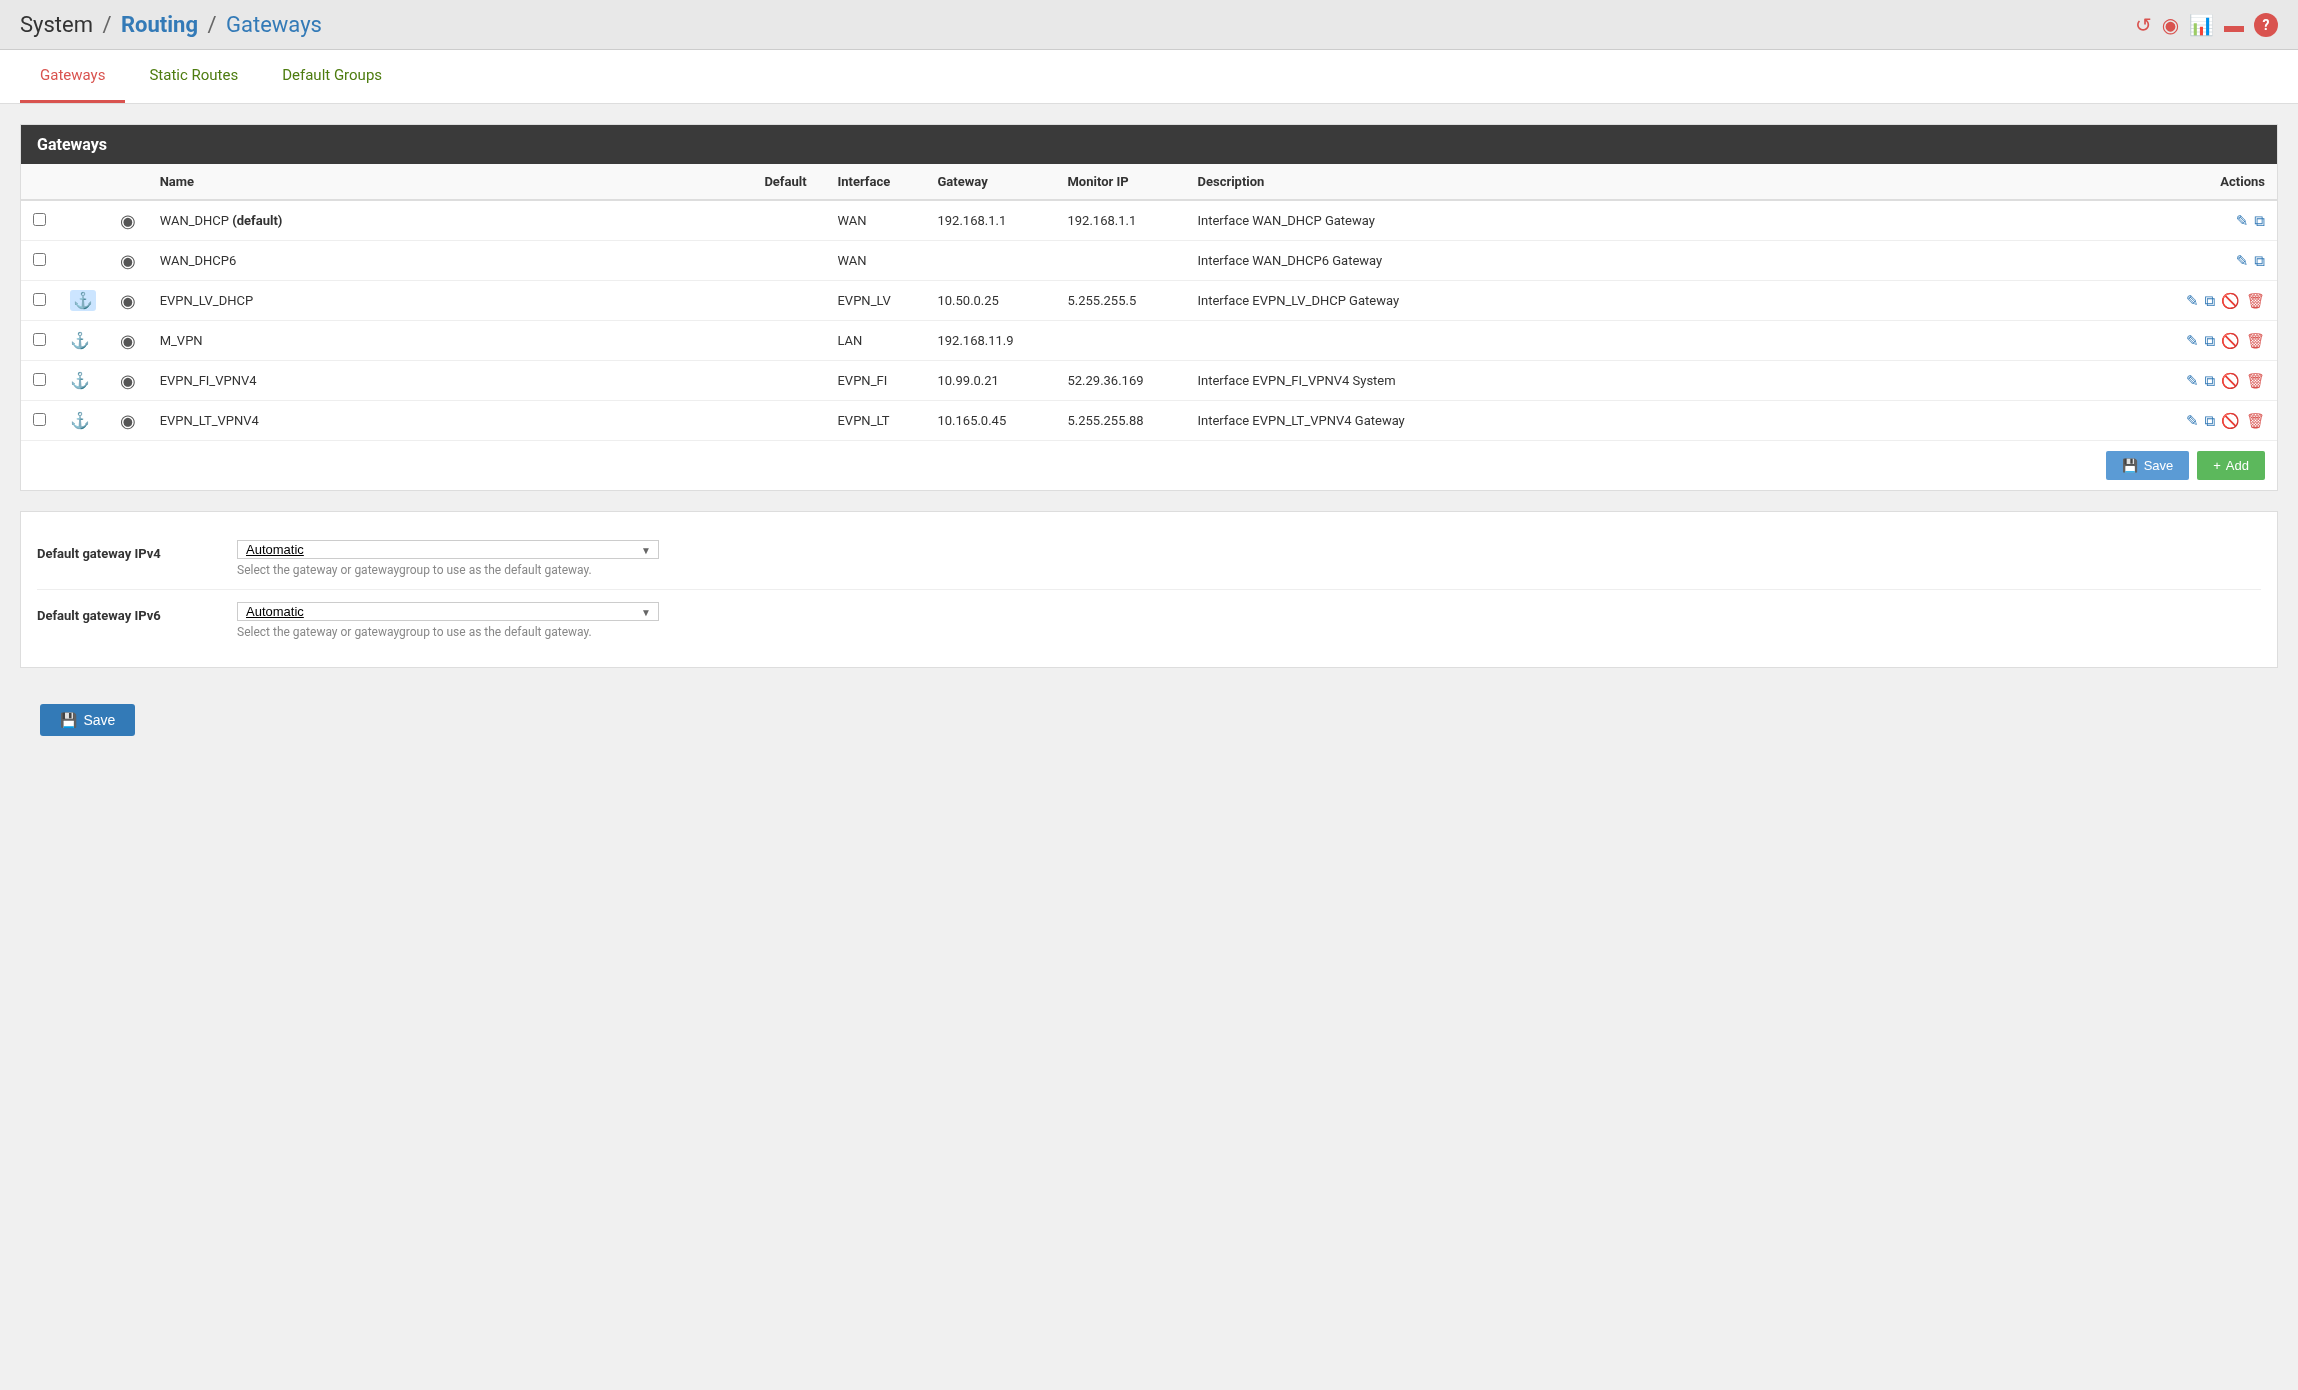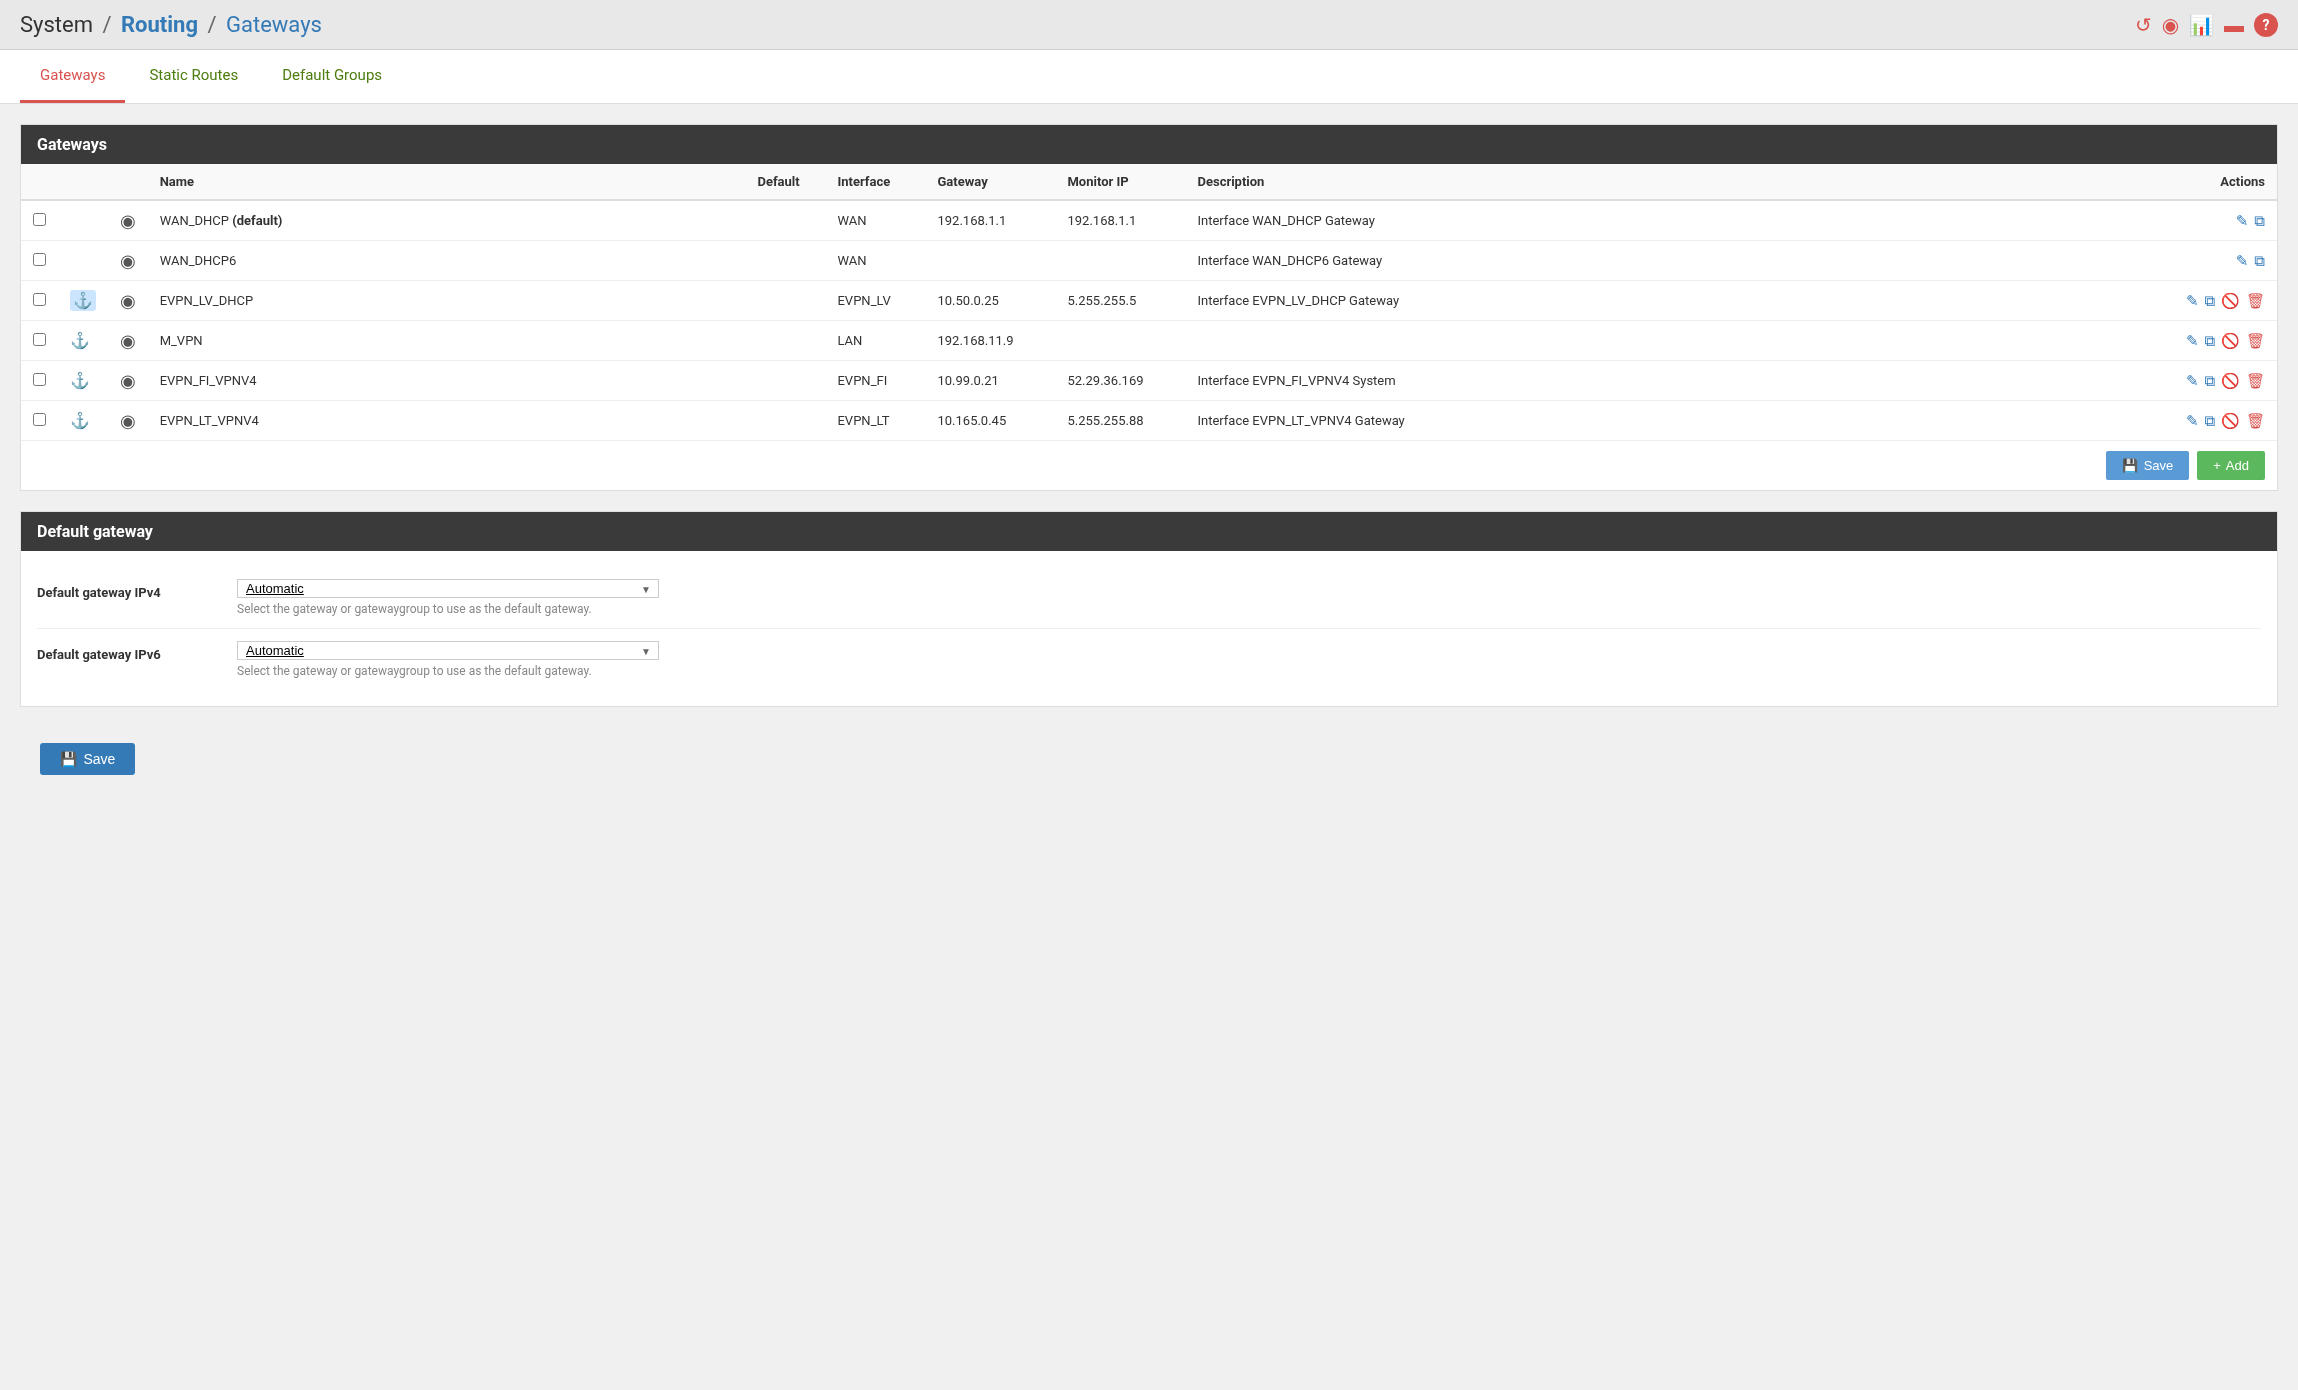--- a/index.html
+++ b/index.html
@@ -32,21 +32,21 @@
     table { width: 100%; border-collapse: collapse; }
     thead tr { background: #f9f9f9; }
     th { padding: 10px 12px; text-align: left; font-weight: bold; border-bottom: 2px solid #ddd; font-size: 13px; }
     td { padding: 9px 12px; border-bottom: 1px solid #eee; font-size: 13px; vertical-align: middle; }
     tr:last-child td { border-bottom: none; }
 
     .col-checkbox { width: 30px; }
     .col-anchor { width: 30px; }
     .col-status { width: 36px; }
     .col-name { min-width: 160px; }
-    .col-default { width: 80px; }
+    .col-default { width: 80px; text-align: center; }
     .col-interface { width: 100px; }
     .col-gateway { width: 130px; }
     .col-monitorip { width: 130px; }
     .col-desc { min-width: 260px; }
     .col-actions { width: 120px; text-align: right; }
 
     .anchor-icon { color: #337ab7; font-size: 16px; cursor: pointer; }
     .anchor-icon.selected { color: #337ab7; }
 
     
@@ -245,23 +245,20 @@
         <span>Save</span>
       </button>
       <button class="btn-add">
         <span>+</span>
         <span>Add</span>
       </button>
     </div>
   </div>
 
   <div class="section">
-    <div class="section-header">
-      <span>Default gateway</span>
-    </div>
     <div class="form-section">
       <div class="form-row">
         <div class="form-label">Default gateway IPv4</div>
         <div class="form-control-wrap">
           <div class="select-wrap">
             <select class="form-select">
               <option>Automatic</option>
             </select>
           </div>
           <div class="form-help">Select the gateway or gatewaygroup to use as the default gateway.</div>

